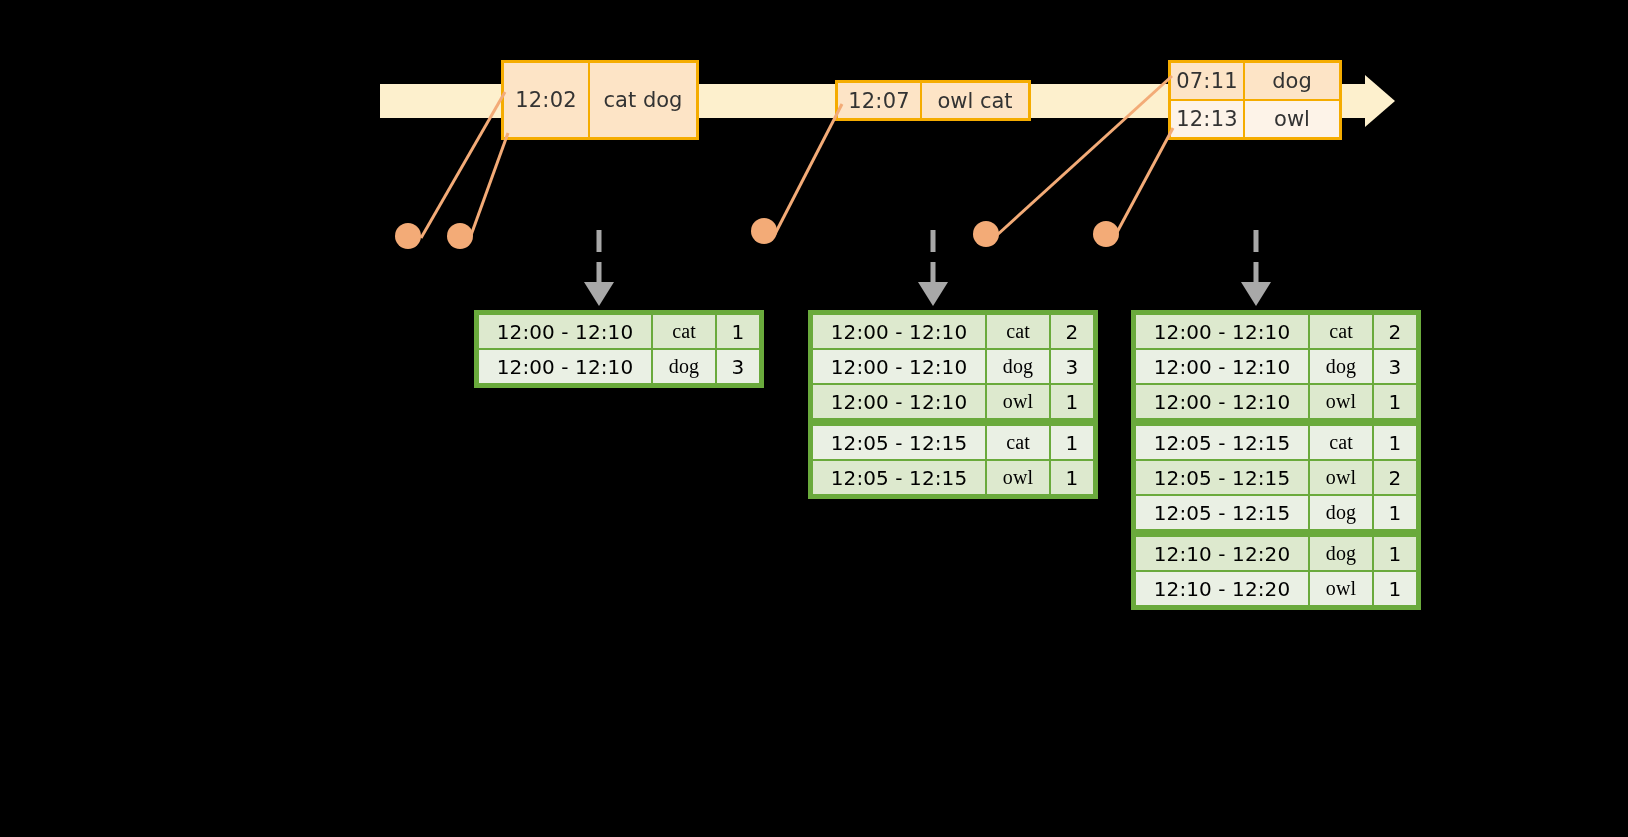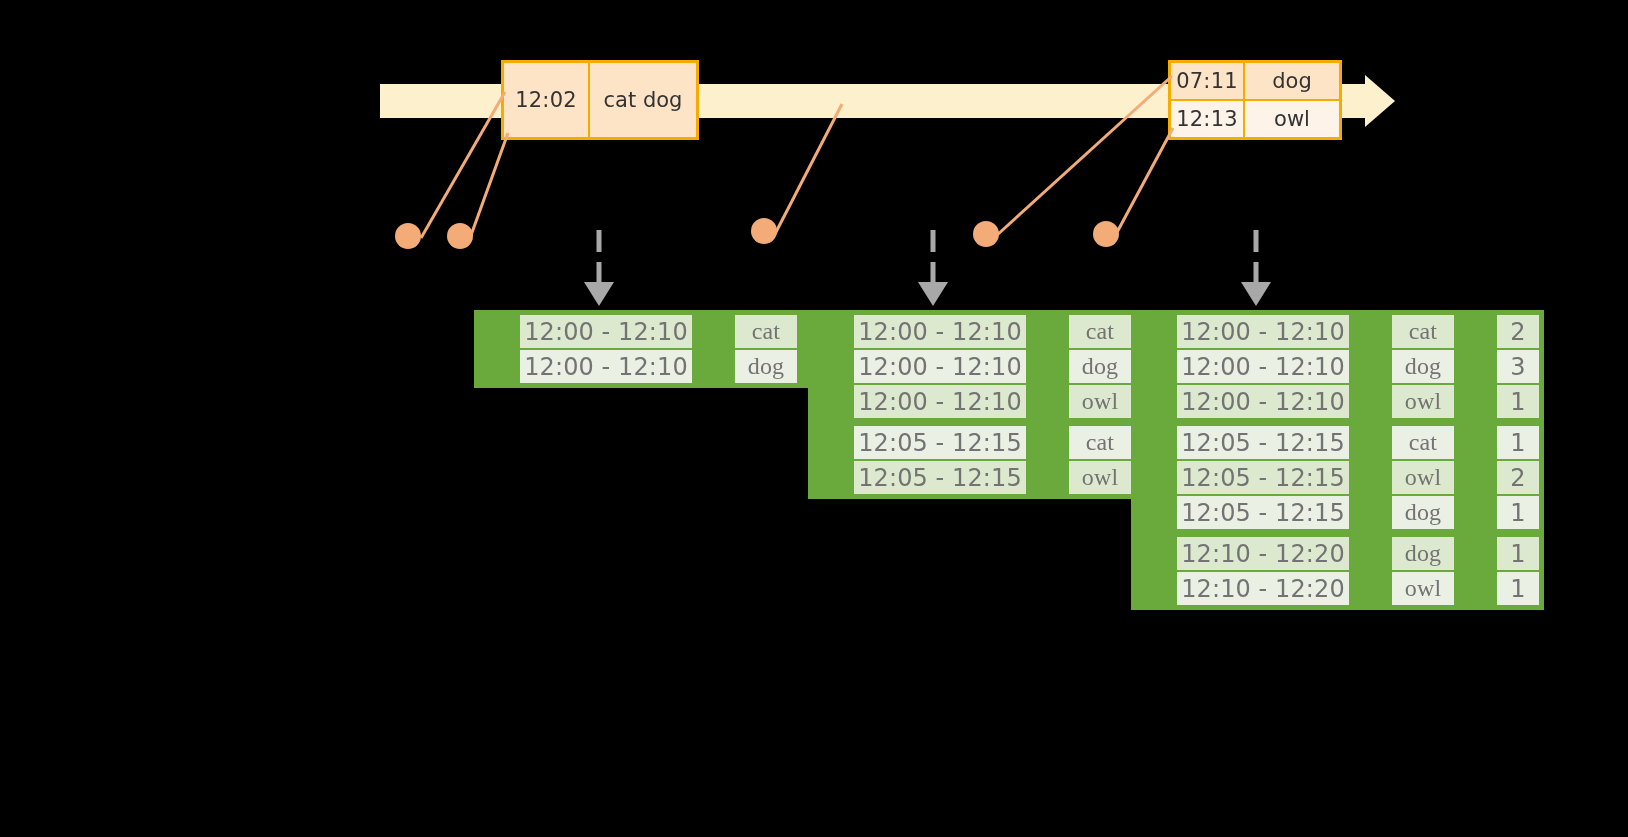--- a/index.html
+++ b/index.html
@@ -112,24 +112,23 @@
   .res-row {
     display: flex;
     gap: 2px;
     height: 33px;
   }
   .res-cell {
     box-sizing: border-box;
     display: flex;
     align-items: center;
     justify-content: center;
-    color: #737373;
-    font-size: 24px;
+    color: #000000;
+    font-size: 20px;
     letter-spacing: 0.1px;
-    margin-left: 41px;
   }
   .res-win { width: 172px; }
   .res-key { width: 62px; font-family: Liberation Serif, serif; }
   .res-cnt { width: 42px; }
   .rshade-a { background: #dde9ce; }
   .rshade-b { background: #eaf0e4; }
   .group-sep { height: 2px; background: #6aaa3c; margin: 1px 0; }
 </style>
 </head>
 <body>
@@ -138,20 +137,26 @@
 
   <div class="timeline-bar" style="left:380px; top:84px; width:985px; height:34px;"></div>
   <div class="timeline-arrowhead" style="left:1365px; top:75px;"></div>
 
   <div class="evt-box" style="left:501px; top:60px; width:198px; height:80px;">
       <div class="evt-row shade-a">
         <div class="evt-time" style="width: 86px;">12:02</div>
         <div class="evt-words">cat dog</div>
       </div>
     </div>
+  <div class="evt-box" style="left:835px; top:80px; width:196px; height:41px;">
+      <div class="evt-row shade-a">
+        <div class="evt-time" style="width: 84px;">12:07</div>
+        <div class="evt-words">owl cat</div>
+      </div>
+    </div>
   <div class="evt-box" style="left:1168px; top:60px; width:174px; height:80px;">
       <div class="evt-row shade-a">
         <div class="evt-time" style="width: 74px;">07:11</div>
         <div class="evt-words">dog</div>
       </div>
       <div class="evt-row shade-b">
         <div class="evt-time" style="width: 74px; text-align: center;">12:13</div>
         <div class="evt-words">owl</div>
       </div>
     </div>

